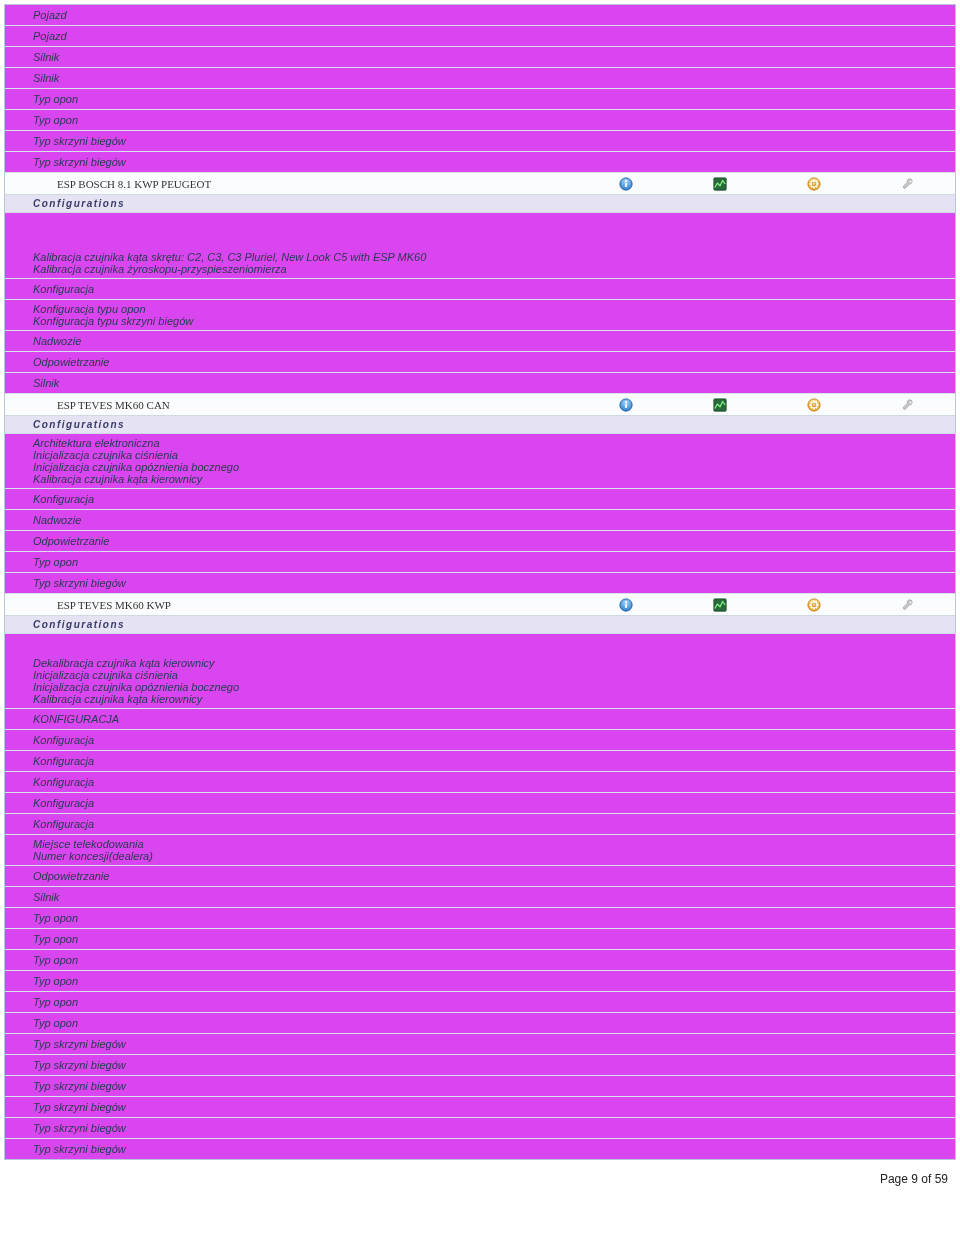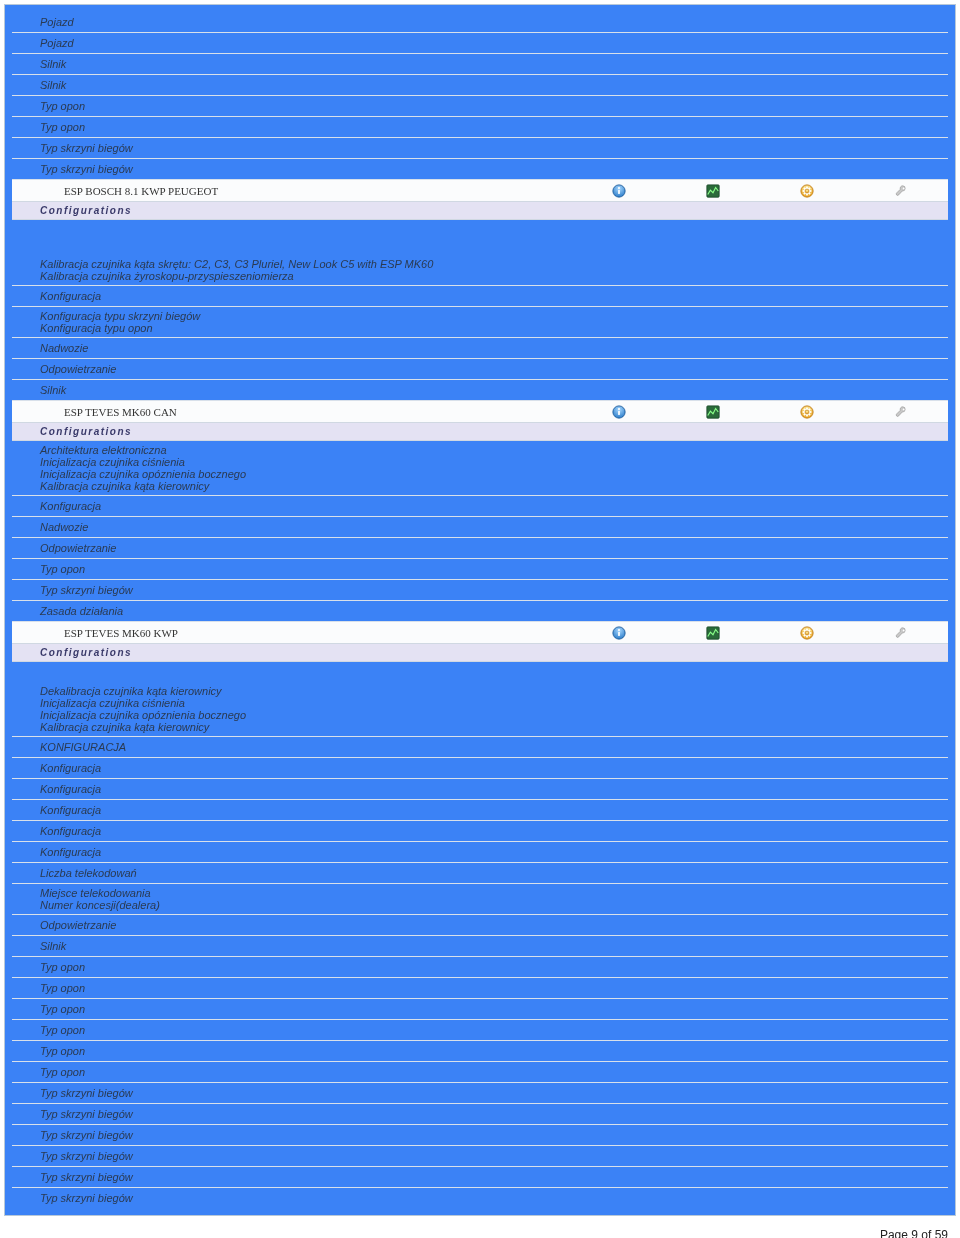--- a/index.html
+++ b/index.html
@@ -6,23 +6,23 @@
   body {
     font-family: Verdana, Arial, sans-serif;
     font-size: 11px;
     background: #fff;
     width: 960px;
     margin: 0 auto;
     color: #3a4a5a;
   }
   .page {
     border: 1px solid #b8c8d8;
-    background: #3b82f6;
+    background: #d946ef;
     margin: 4px;
-    padding: 7px;
+    padding: 0;
   }
   .item-row {
     padding: 4px 6px 4px 28px;
     border-bottom: 1px solid #d8e0ea;
     font-style: italic;
     color: #2a3a52;
   }
   .module-row {
     display: flex;
     align-items: center;
@@ -130,22 +130,22 @@
           <use href="#ico-wrench"></use>
         </svg></div>
     </div>
     <div class="config-header">Configurations</div>
     <div style="padding: 3px 6px 3px 28px; border-bottom: 1px solid rgb(216, 224, 234); font-style: italic; color: rgb(42, 58, 82); margin-top: 35px;">
       <div>Kalibracja czujnika kąta skrętu: C2, C3, C3 Pluriel, New Look C5 with ESP MK60</div>
       <div>Kalibracja czujnika żyroskopu-przyspieszeniomierza</div>
     </div>
     <div class="item-row">Konfiguracja</div>
     <div style="padding: 3px 6px 3px 28px; border-bottom: 1px solid rgb(216, 224, 234); font-style: italic; color: rgb(42, 58, 82);">
+      <div>Konfiguracja typu opon</div>
       <div>Konfiguracja typu skrzyni biegów</div>
-      <div>Konfiguracja typu opon</div>
     </div>
     <div class="item-row">Nadwozie</div>
     <div class="item-row">Odpowietrzanie</div>
     <div class="item-row">Silnik</div>
     <div class="module-row">
       <div class="indent"></div>
       <div class="label">ESP TEVES MK60 CAN</div>
       <div class="icon-cell"><svg width="14" height="14">
           <use href="#ico-info"></use>
         </svg></div>
@@ -164,21 +164,20 @@
       <div>Architektura elektroniczna</div>
       <div>Inicjalizacja czujnika ciśnienia</div>
       <div>Inicjalizacja czujnika opóznienia bocznego</div>
       <div>Kalibracja czujnika kąta kierownicy</div>
     </div>
     <div class="item-row">Konfiguracja</div>
     <div class="item-row">Nadwozie</div>
     <div class="item-row">Odpowietrzanie</div>
     <div class="item-row">Typ opon</div>
     <div class="item-row">Typ skrzyni biegów</div>
-    <div class="item-row">Zasada działania</div>
     <div class="module-row">
       <div class="indent"></div>
       <div class="label">ESP TEVES MK60 KWP</div>
       <div class="icon-cell"><svg width="14" height="14">
           <use href="#ico-info"></use>
         </svg></div>
       <div class="icon-cell"><svg width="14" height="14">
           <use href="#ico-graph"></use>
         </svg></div>
       <div class="icon-cell"><svg width="14" height="14">
@@ -194,21 +193,20 @@
       <div>Inicjalizacja czujnika ciśnienia</div>
       <div>Inicjalizacja czujnika opóznienia bocznego</div>
       <div>Kalibracja czujnika kąta kierownicy</div>
     </div>
     <div class="item-row">KONFIGURACJA</div>
     <div class="item-row">Konfiguracja</div>
     <div class="item-row">Konfiguracja</div>
     <div class="item-row">Konfiguracja</div>
     <div class="item-row">Konfiguracja</div>
     <div class="item-row">Konfiguracja</div>
-    <div class="item-row">Liczba telekodowań</div>
     <div style="padding: 3px 6px 3px 28px; border-bottom: 1px solid rgb(216, 224, 234); font-style: italic; color: rgb(42, 58, 82);">
       <div>Miejsce telekodowania</div>
       <div>Numer koncesji(dealera)</div>
     </div>
     <div class="item-row">Odpowietrzanie</div>
     <div class="item-row">Silnik</div>
     <div class="item-row">Typ opon</div>
     <div class="item-row">Typ opon</div>
     <div class="item-row">Typ opon</div>
     <div class="item-row">Typ opon</div>

